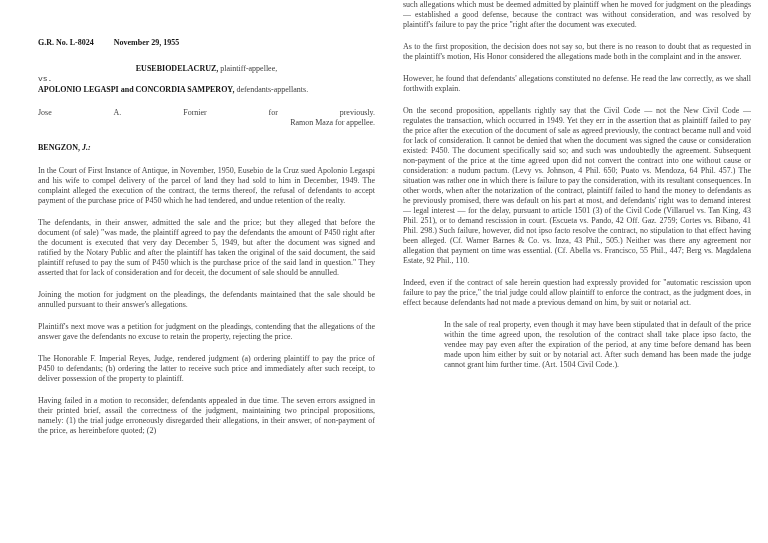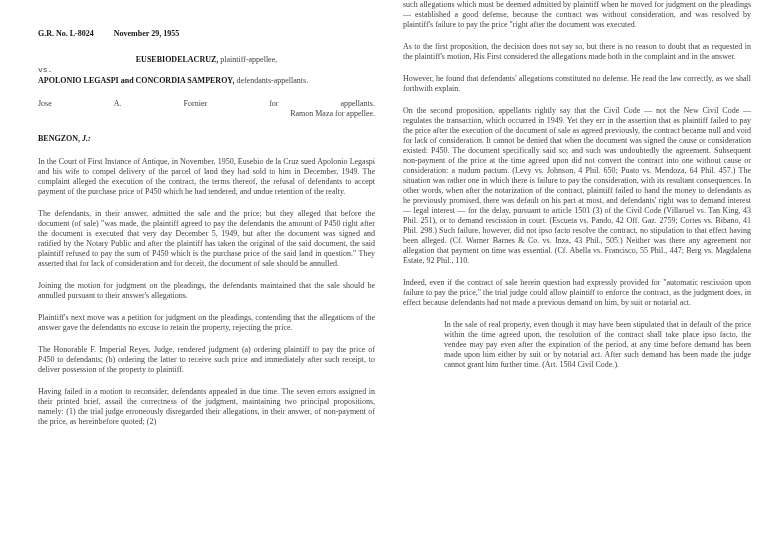--- a/index.html
+++ b/index.html
@@ -27,21 +27,21 @@
     color: #424242;
     text-align: justify;
   }
   .col-left  { left: 38px;  width: 337px; padding-top: 29px; }
   .col-right { left: 403px; width: 348px; }
 
   .b  { font-weight: 700; color: #161616; }
   .i  { }
   .bi { font-weight: 700; font-style: italic; color: #161616; }
 
-  .gr-line { margin-bottom: 15px; white-space: nowrap; }
+  .gr-line { margin-bottom: 15px; white-space: nowrap; margin-top: 9px; }
   .gr-line .date { margin-left: 18px; }
 
   .caption-line1 {
     display: flex;
     justify-content: center;
     line-height: 11px;
   }
   .caption-vs   { line-height: 10px; font-family: Liberation Mono, monospace; }
   .caption-line2 { line-height: 11px; }
 
@@ -89,37 +89,37 @@
       <span class="b">APOLONIO LEGASPI and CONCORDIA SAMPEROY,</span>
       <span>defendants-appellants.</span>
     </div>
 
     <div class="counsel">
       <div class="counsel-line1">
         <span>Jose</span>
         <span>A.</span>
         <span>Fornier</span>
         <span>for</span>
-        <span>appellants.</span>
+        <span>previously.</span>
       </div>
       <div class="counsel-line2">Ramon Maza for appellee.</div>
     </div>
 
     <div class="ponente"><span class="b">BENGZON, </span><span class="bi">J.:</span></div>
 
     <p class="body-par">In the Court of First Instance of Antique, in November, 1950, Eusebio de la Cruz sued Apolonio Legaspi and his wife to compel delivery of the parcel of land they had sold to him in December, 1949. The complaint alleged the execution of the contract, the terms thereof, the refusal of defendants to accept payment of the purchase price of P450 which he had tendered, and undue retention of the realty.</p>
     <p class="body-par">The defendants, in their answer, admitted the sale and the price; but they alleged that before the document (of sale) "was made, the plaintiff agreed to pay the defendants the amount of P450 right after the document is executed that very day December 5, 1949, but after the document was signed and ratified by the Notary Public and after the plaintiff has taken the original of the said document, the said plaintiff refused to pay the sum of P450 which is the purchase price of the said land in question." They asserted that for lack of consideration and for deceit, the document of sale should be annulled.</p>
     <p class="body-par">Joining the motion for judgment on the pleadings, the defendants maintained that the sale should be annulled pursuant to their answer's allegations.</p>
     <p class="body-par">Plaintiff's next move was a petition for judgment on the pleadings, contending that the allegations of the answer gave the defendants no excuse to retain the property, rejecting the price.</p>
     <p class="body-par">The Honorable F. Imperial Reyes, Judge, rendered judgment (a) ordering plaintiff to pay the price of P450 to defendants; (b) ordering the latter to receive such price and immediately after such receipt, to deliver possession of the property to plaintiff.</p>
     <p class="body-par">Having failed in a motion to reconsider, defendants appealed in due time. The seven errors assigned in their printed brief, assail the correctness of the judgment, maintaining two principal propositions, namely: (1) the trial judge erroneously disregarded their allegations, in their answer, of non-payment of the price, as hereinbefore quoted; (2)</p>
   </div>
 
   <div class="col col-right">
     <p class="body-par">such allegations which must be deemed admitted by plaintiff when he moved for judgment on the pleadings — established a good defense, because the contract was without consideration, and was resolved by plaintiff's failure to pay the price "right after the document was executed.</p>
-    <p class="body-par">As to the first proposition, the decision does not say so, but there is no reason to doubt that as requested in the plaintiff's motion, His First considered the allegations made both in the complaint and in the answer.</p>
+    <p class="body-par">As to the first proposition, the decision does not say so, but there is no reason to doubt that as requested in the plaintiff's motion, His Honor considered the allegations made both in the complaint and in the answer.</p>
     <p class="body-par">However, he found that defendants' allegations constituted no defense. He read the law correctly, as we shall forthwith explain.</p>
     <p class="body-par"><span>On the second proposition, appellants rightly say that the Civil Code — not the New Civil Code — regulates the transaction, which occurred in 1949. Yet they err in the assertion that as plaintiff failed to pay the price after the execution of the document of sale as agreed previously, the contract became null and void for </span><span class="i">lack of consideration</span><span>. It cannot be denied that when the document was signed the cause or consideration existed: P450. The document specifically said so; and such was undoubtedly the agreement. Subsequent non-payment of the price at the time agreed upon did not convert the contract into one </span><span class="i">without</span><span> cause or consideration: a </span><span class="i">nudum pactum</span><span>. (Levy vs. Johnson, 4 Phil. 650; Puato vs. Mendoza, 64 Phil. 457.) The situation was rather one in which there </span><span class="i">is failure to pay</span><span> the consideration, with its resultant consequences. In other words, when after the notarization of the contract, plaintiff failed to hand the money to defendants as he previously promised, there was default on his part at most, and defendants' right was to demand interest — legal interest — for the delay, pursuant to article 1501 (3) of the Civil Code (Villaruel vs. Tan King, 43 Phil. 251), or to demand rescission in court. (Escueta vs. Pando, 42 Off. Gaz. 2759; Cortes vs. Bibano, 41 Phil. 298.) Such failure, however, did not </span><span class="i">ipso facto</span><span> resolve the contract, no stipulation to that effect having been alleged. (Cf. Warner Barnes &amp; Co. vs. Inza, 43 Phil., 505.) Neither was there any agreement nor allegation that payment on time was essential. (Cf. Abella vs. Francisco, 55 Phil., 447; Berg vs. Magdalena Estate, 92 Phil., 110.</span></p>
     <p class="body-par">Indeed, even if the contract of sale herein question had expressly provided for "automatic rescission upon failure to pay the price," the trial judge could allow plaintiff to enforce the contract, as the judgment does, in effect because defendants had not made a previous demand on him, by suit or notarial act.</p>
     <p class="body-par blockquote"><span>In the sale of real property, even though it may have been stipulated that in default of the price within the time agreed upon, the resolution of the contract shall take place </span><span class="i">ipso facto</span><span>, the vendee may pay even after the expiration of the period, at any time before demand has been made upon him either by suit or by notarial act. After such demand has been made the judge cannot grant him further time. (Art. 1504 Civil Code.).</span></p>
   </div>
 
 </div>
 
 </body></html>

